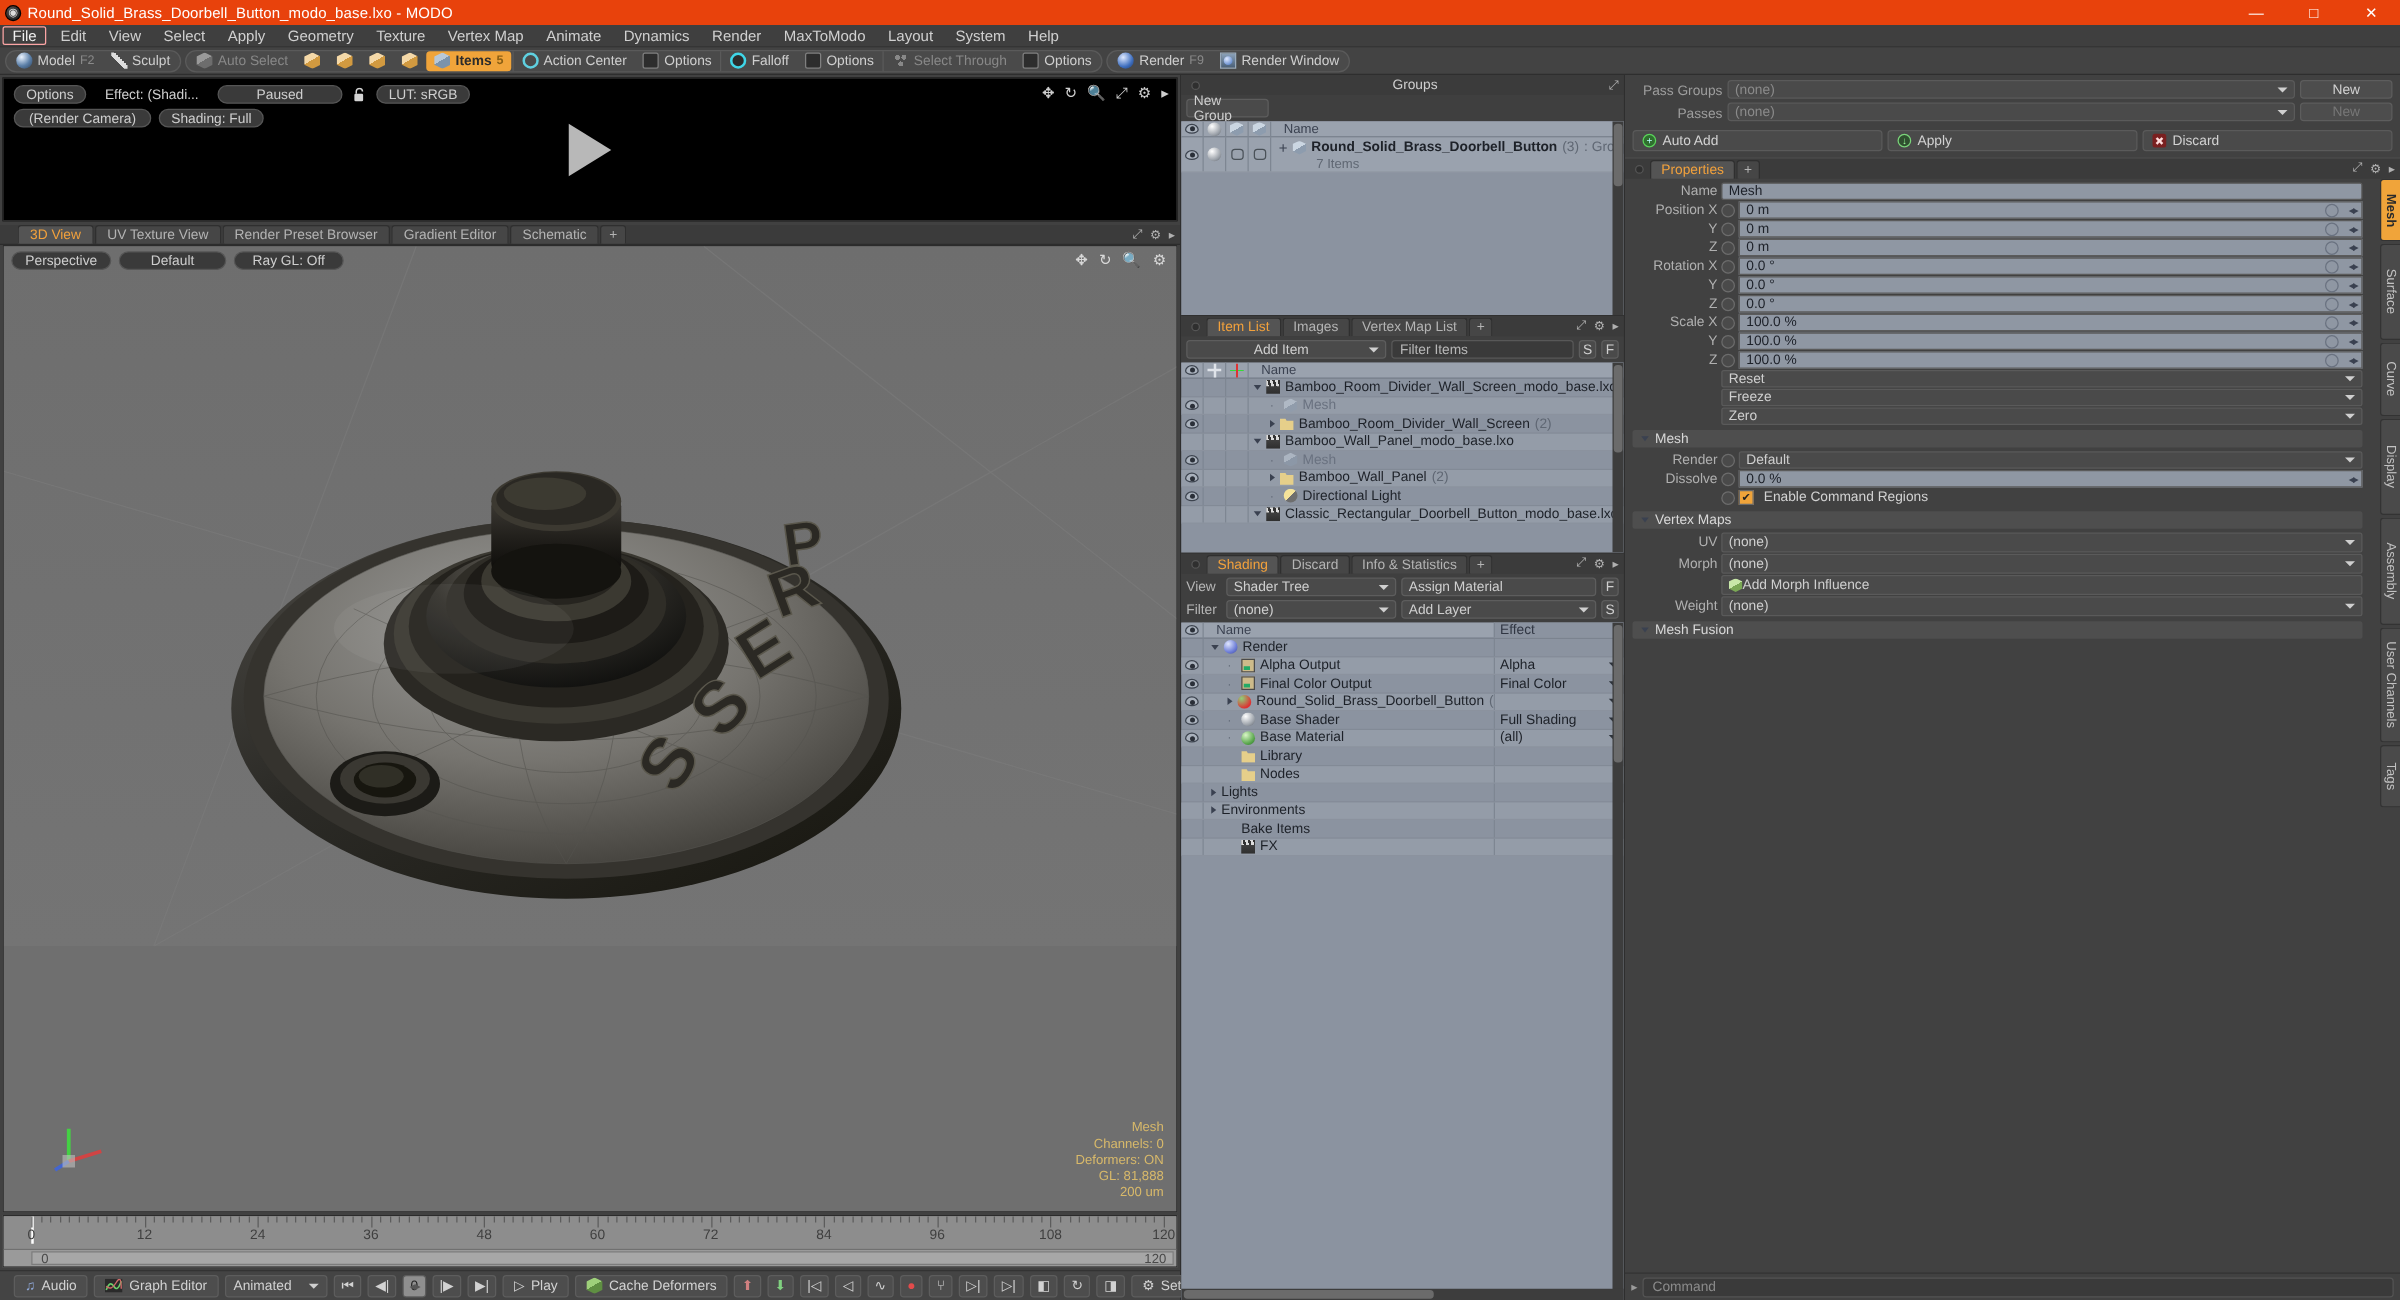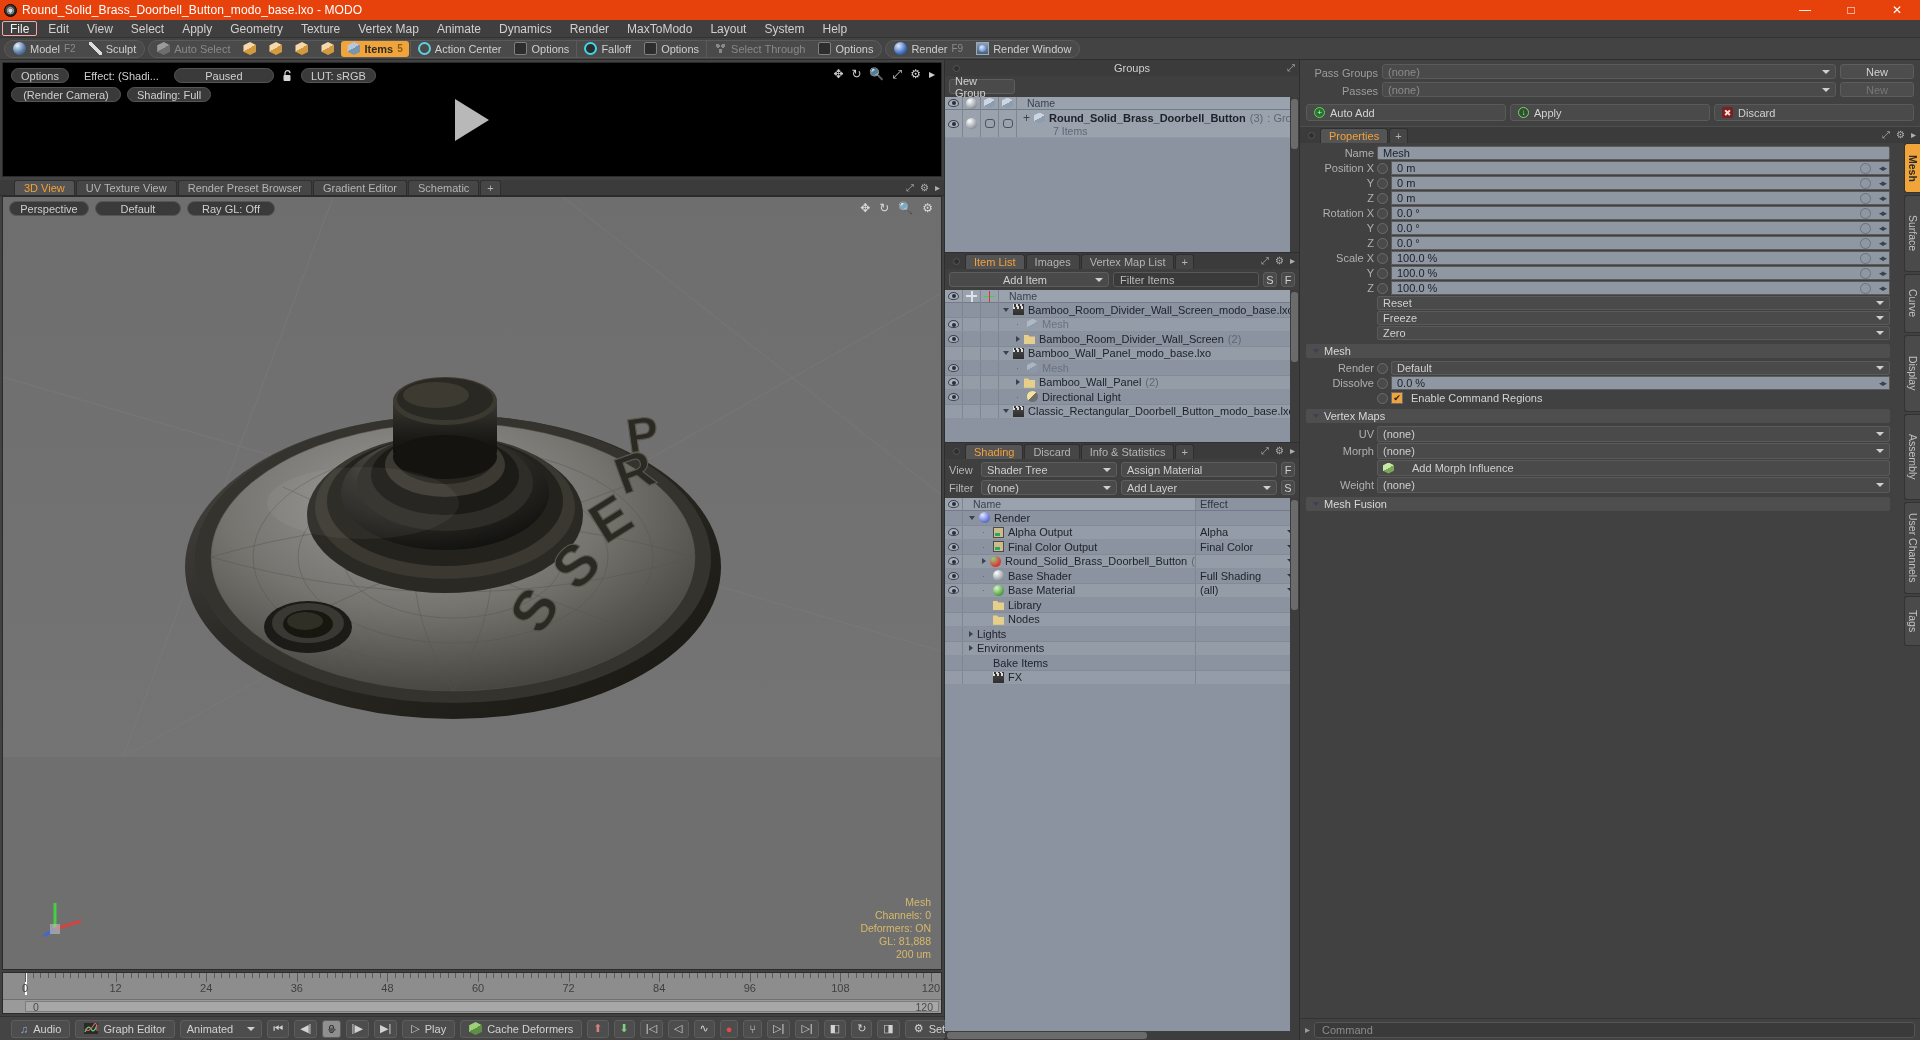--- a/index.html
+++ b/index.html
@@ -1335,21 +1335,21 @@
         </div>
         <div class="prow" style="height:16px">
           <span class="plbl">Morph</span>
           <div class="pdd" style="flex:1;height:16px">
             <span>(none)</span>
             <span class="caret"></span>
           </div>
         </div>
         <div class="prow" style="height:16px">
           <span class="plbl"></span>
-          <div class="pdd" style="flex:1;height:16px;justify-content:flex-start;gap:18px">
+          <div class="pdd" style="flex:1;height:16px;justify-content:flex-start;gap:0">
             <span class="ic-sm" style="background:linear-gradient(150deg,#c8e8a8 0 48%,#7aa855 48% 100%);clip-path:polygon(50% 0,100% 25%,100% 75%,50% 100%,0 75%,0 25%)"></span>
             <span>Add Morph Influence</span>
           </div>
         </div>
         <div class="prow" style="height:16px">
           <span class="plbl">Weight</span>
           <div class="pdd" style="flex:1;height:16px">
             <span>(none)</span>
             <span class="caret"></span>
           </div>

